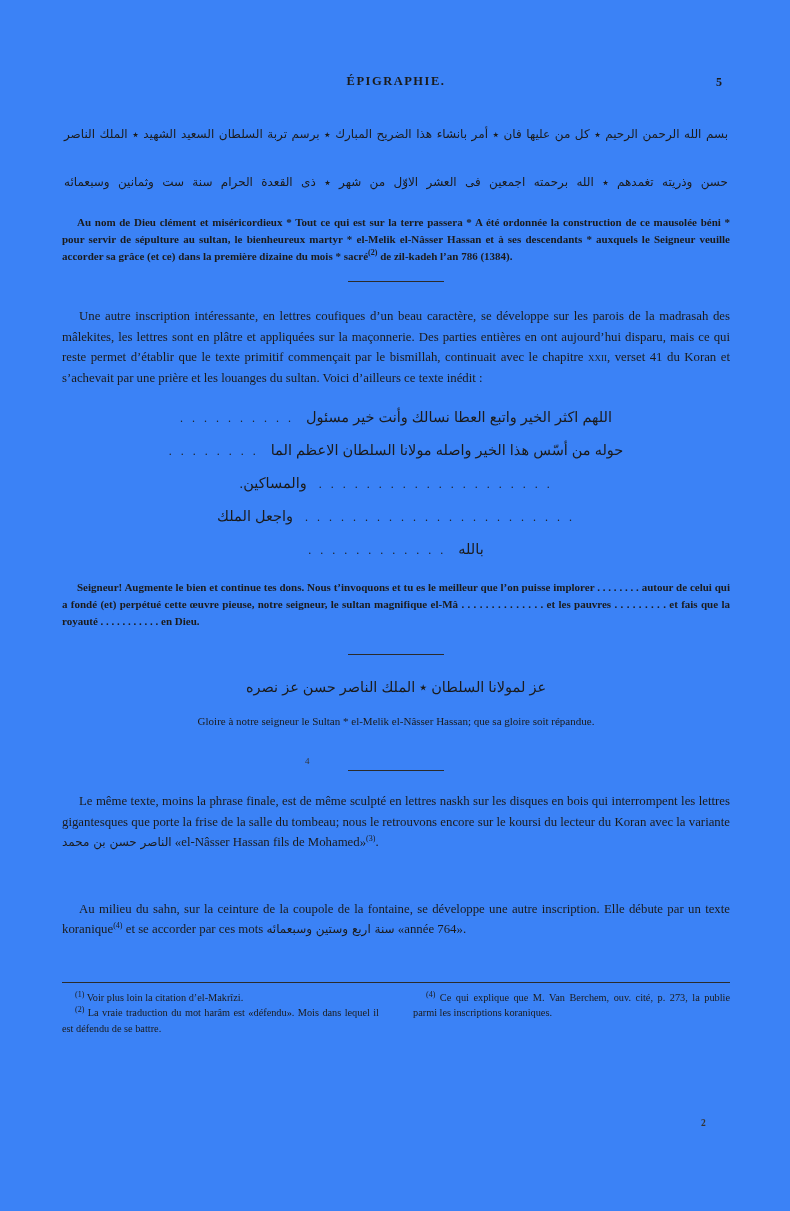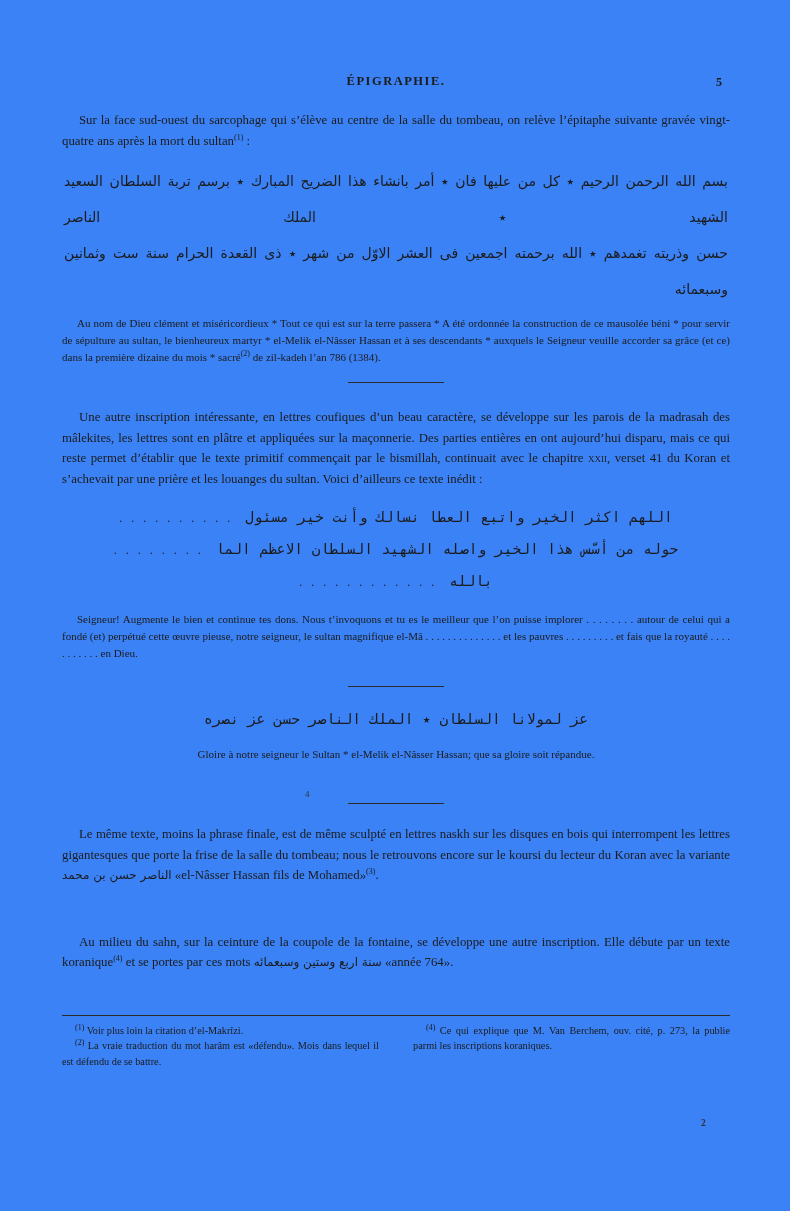--- a/index.html
+++ b/index.html
@@ -42,40 +42,41 @@
     text-align: justify;
     text-indent: 17px;
     margin-bottom: 12px;
   }
   p.small-trans {
     font-size: 11px;
     line-height: 17px;
     text-align: justify;
     text-indent: 15px;
     margin-bottom: 0;
+    font-weight: bold;
   }
   p.small-center {
     font-size: 11px;
     line-height: 17px;
     text-align: center;
     margin-bottom: 12px;
   }
   .italic { }
   .sc { font-variant: small-caps; }
   sup.fnref {
     font-size: 8px;
     line-height: 0;
     vertical-align: super;
   }
   
-  .arabic { font-family: Liberation Mono, monospace; }
+  .arabic { font-family: Liberation Sans, sans-serif; }
   .epitaph {
     direction: rtl;
-    font-size: 14px;
-    line-height: 36px;
+    font-size: 12px;
+    line-height: 48px;
     margin: 8px 2px 8px 2px;
   }
   .epitaph .arabic-line {
     text-align: justify;
     text-align-last: justify;
     font-family: "DejaVu Sans", sans-serif;
   }
   .kufic-block { margin: 14px 0 14px 0; }
   .kufic-line {
     display: flex;
@@ -149,41 +150,48 @@
 </head>
 <body>
 
 <div class="page">
 
   <div class="page-header">
     <span class="running-title">ÉPIGRAPHIE.</span>
     <span class="page-number">5</span>
   </div>
 
-  <p class="body"><span>Sur la face sud-ouest du sarcophage qui s’élève au centre de la salle du tombeau, on relève l’épitaphe suivante gravée vingt-quatre ans après la mort du sultan</span><sup class="fnref">(1)</sup><span> :</span></p>
 
   <div class="epitaph" dir="rtl">
     <div class="arabic-line">بسم الله الرحمن الرحيم ٭ كل من عليها فان ٭ أمر بانشاء هذا الضريح المبارك ٭ برسم تربة السلطان السعيد الشهيد ٭ الملك الناصر</div>
     <div class="arabic-line">حسن وذريته تغمدهم ٭ الله برحمته اجمعين فى العشر الاوّل من شهر ٭ ذى القعدة الحرام سنة ست وثمانين وسبعمائه</div>
   </div>
 
   <p class="small-trans"><span>Au nom de Dieu clément et miséricordieux * Tout ce qui est sur la terre passera * A été ordonnée la construction de ce mausolée béni * pour servir de sépulture au sultan, le bienheureux martyr * el-Melik el-Nâsser Hassan et à ses descendants * auxquels le Seigneur veuille accorder sa grâce (et ce) dans la première dizaine du mois * sacré</span><sup class="fnref">(2)</sup><span> de zil-kadeh l’an 786 (1384).</span></p>
 
   <div class="rule-short"></div>
 
   <p class="body"><span>Une autre inscription intéressante, en lettres coufiques d’un beau caractère, se développe sur les parois de la madrasah des mâlekites, les lettres sont en plâtre et appliquées sur la maçonnerie. Des parties entières en ont aujourd’hui disparu, mais ce qui reste permet d’établir que le texte primitif commençait par le </span><span class="italic">bismillah</span><span>, continuait avec le chapitre </span><span class="sc">xxii</span><span>, verset 41 du Koran et s’achevait par une prière et les louanges du sultan. Voici d’ailleurs ce texte inédit :</span></p>
 
   <div class="kufic-block">
     <div class="kufic-line">
       <span class="dots">. . . . . . . . . .</span>
       <span class="arabic" dir="rtl">اللهم اكثر الخير واتبع العطا نسالك وأنت خير مسئول</span>
     </div>
     <div class="kufic-line">
       <span class="dots">. . . . . . . .</span>
-      <span class="arabic" dir="rtl">حوله من أسّس هذا الخير واصله الشهيد السلطان الاعظم الما</span>
+      <span class="arabic" dir="rtl">حوله من أسّس هذا الخير واصله مولانا السلطان الاعظم الما</span>
+    </div>
+    <div class="kufic-line">
+      <span class="arabic" dir="rtl">والمساكين.</span>
+      <span class="dots">. . . . . . . . . . . . . . . . . . . .</span>
+    </div>
+    <div class="kufic-line">
+      <span class="arabic" dir="rtl">واجعل الملك</span>
+      <span class="dots">. . . . . . . . . . . . . . . . . . . . . . .</span>
     </div>
     <div class="kufic-line">
       <span class="dots">. . . . . . . . . . . .</span>
       <span class="arabic" dir="rtl">بالله</span>
     </div>
   </div>
 
   <p class="small-trans">Seigneur! Augmente le bien et continue tes dons. Nous t’invoquons et tu es le meilleur que l’on puisse implorer . . . . . . . . autour de celui qui a fondé (et) perpétué cette œuvre pieuse, notre seigneur, le sultan magnifique el-Mâ . . . . . . . . . . . . . . et les pauvres . . . . . . . . . et fais que la royauté . . . . . . . . . . . en Dieu.</p>
 
   <div class="rule-short" style="margin-top:24px;"></div>
@@ -195,21 +203,21 @@
 
   <div class="rule-wrap" style="margin-top:40px;">
     <span class="artifact-mark">4</span>
     <div class="rule-short" style="margin:0 auto 20px auto;"></div>
   </div>
 
   <p class="body"><span>Le même texte, moins la phrase finale, est de même sculpté en lettres naskh sur les disques en bois qui interrompent les lettres gigantesques que porte la frise de la salle du tombeau; nous le retrouvons encore sur le koursi du lecteur du Koran avec la variante </span><span class="inline-arabic">الناصر حسن بن محمد</span><span> «el-Nâsser Hassan fils de Mohamed»</span><sup class="fnref">(3)</sup><span>.</span></p>
 
   <div class="gap-lg"></div>
 
-  <p class="body"><span>Au milieu du sahn, sur la ceinture de la coupole de la fontaine, se développe une autre inscription. Elle débute par un texte koranique</span><sup class="fnref">(4)</sup><span> et se portes par ces mots </span><span class="inline-arabic">سنة اربع وستين وسبعمائه</span><span> «année 764».</span></p>
+  <p class="body"><span>Au milieu du sahn, sur la ceinture de la coupole de la fontaine, se développe une autre inscription. Elle débute par un texte koranique</span><sup class="fnref">(4)</sup><span> et se accorder par ces mots </span><span class="inline-arabic">سنة اربع وستين وسبعمائه</span><span> «année 764».</span></p>
 
   <div class="gap-md"></div>
 
   <div class="rule-long"></div>
 
   <div class="footnotes">
     <div class="col">
       <p class="footnote"><sup class="fnref">(1)</sup> <span>Voir plus loin la citation d’el-Makrîzi.</span></p>
       <p class="footnote"><sup class="fnref">(2)</sup> <span>La vraie traduction du mot </span><span class="italic">harâm</span><span> est «défendu». Mois dans lequel il est défendu de se battre.</span></p>
     </div>

